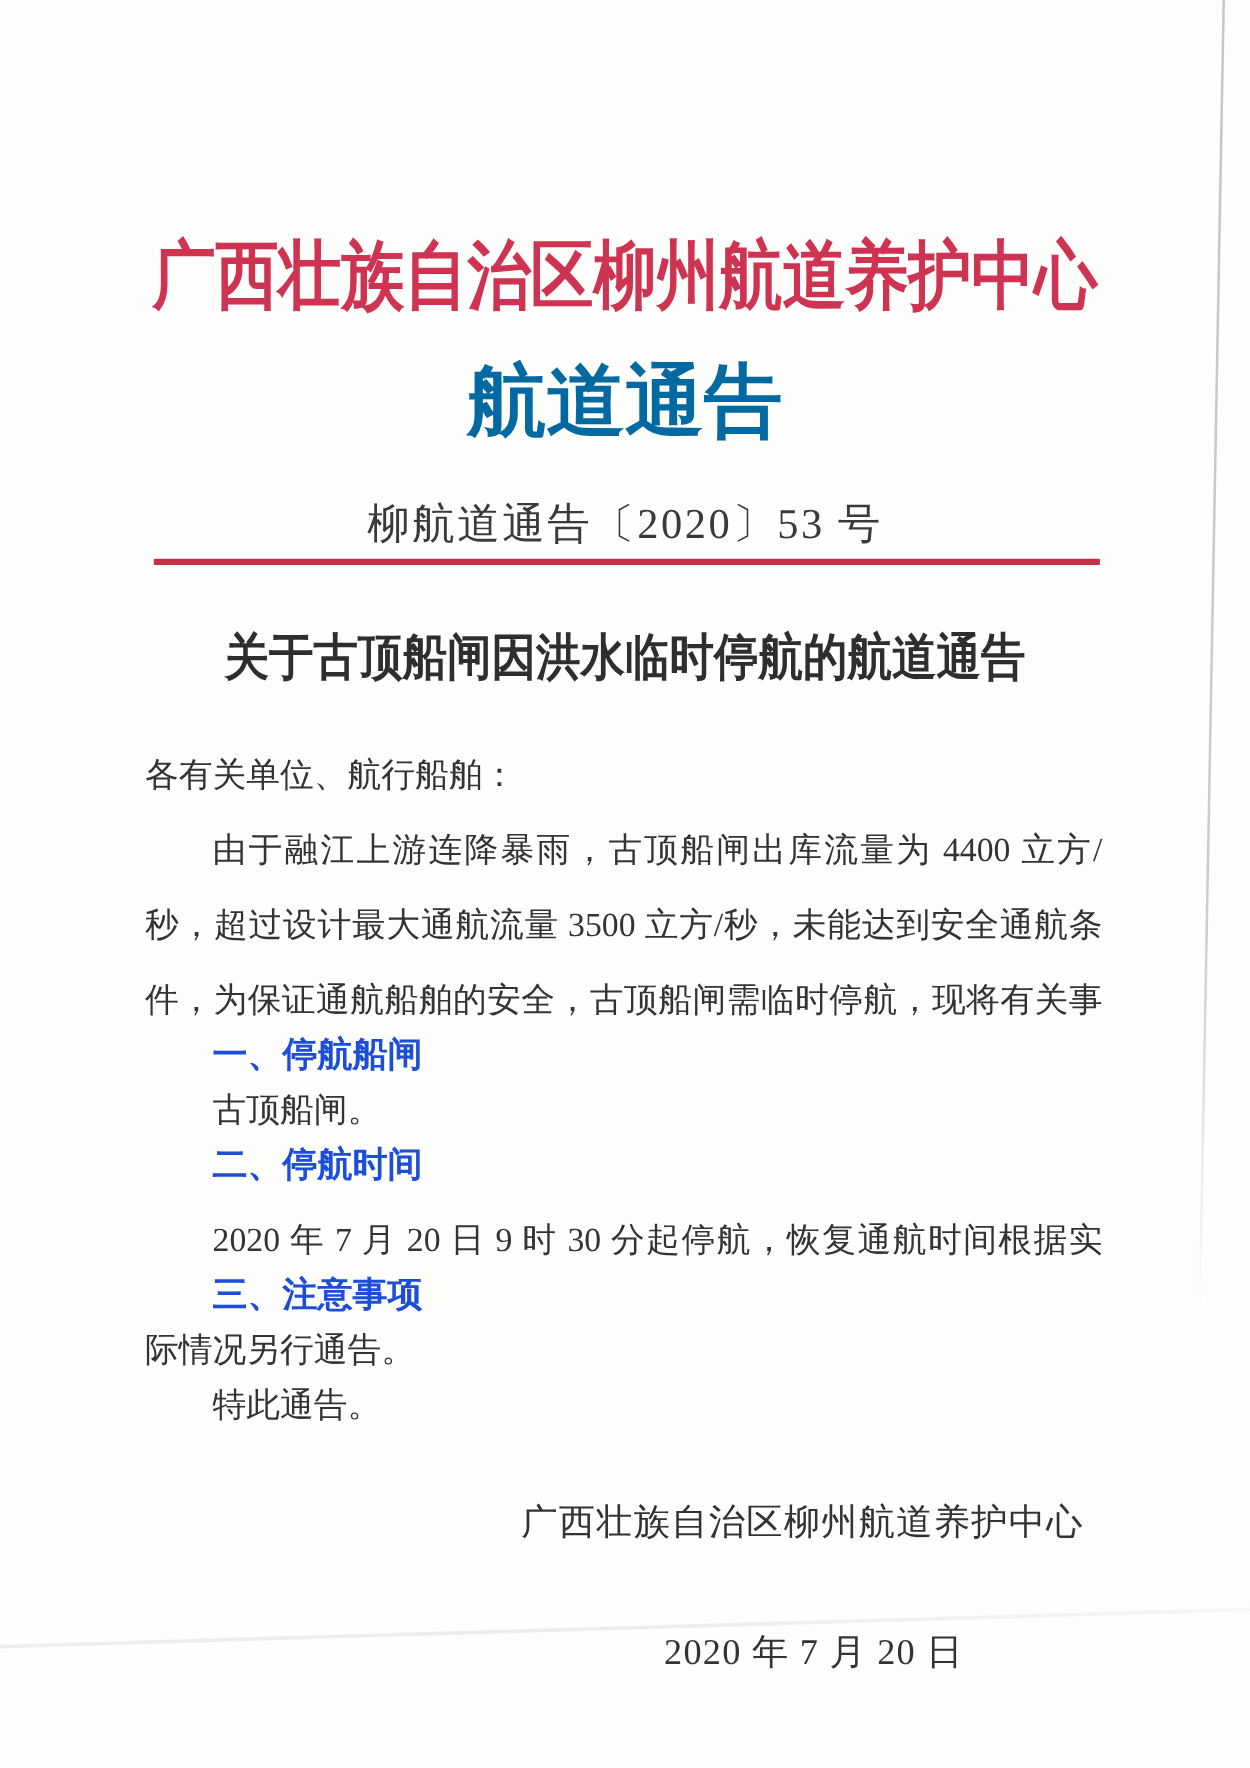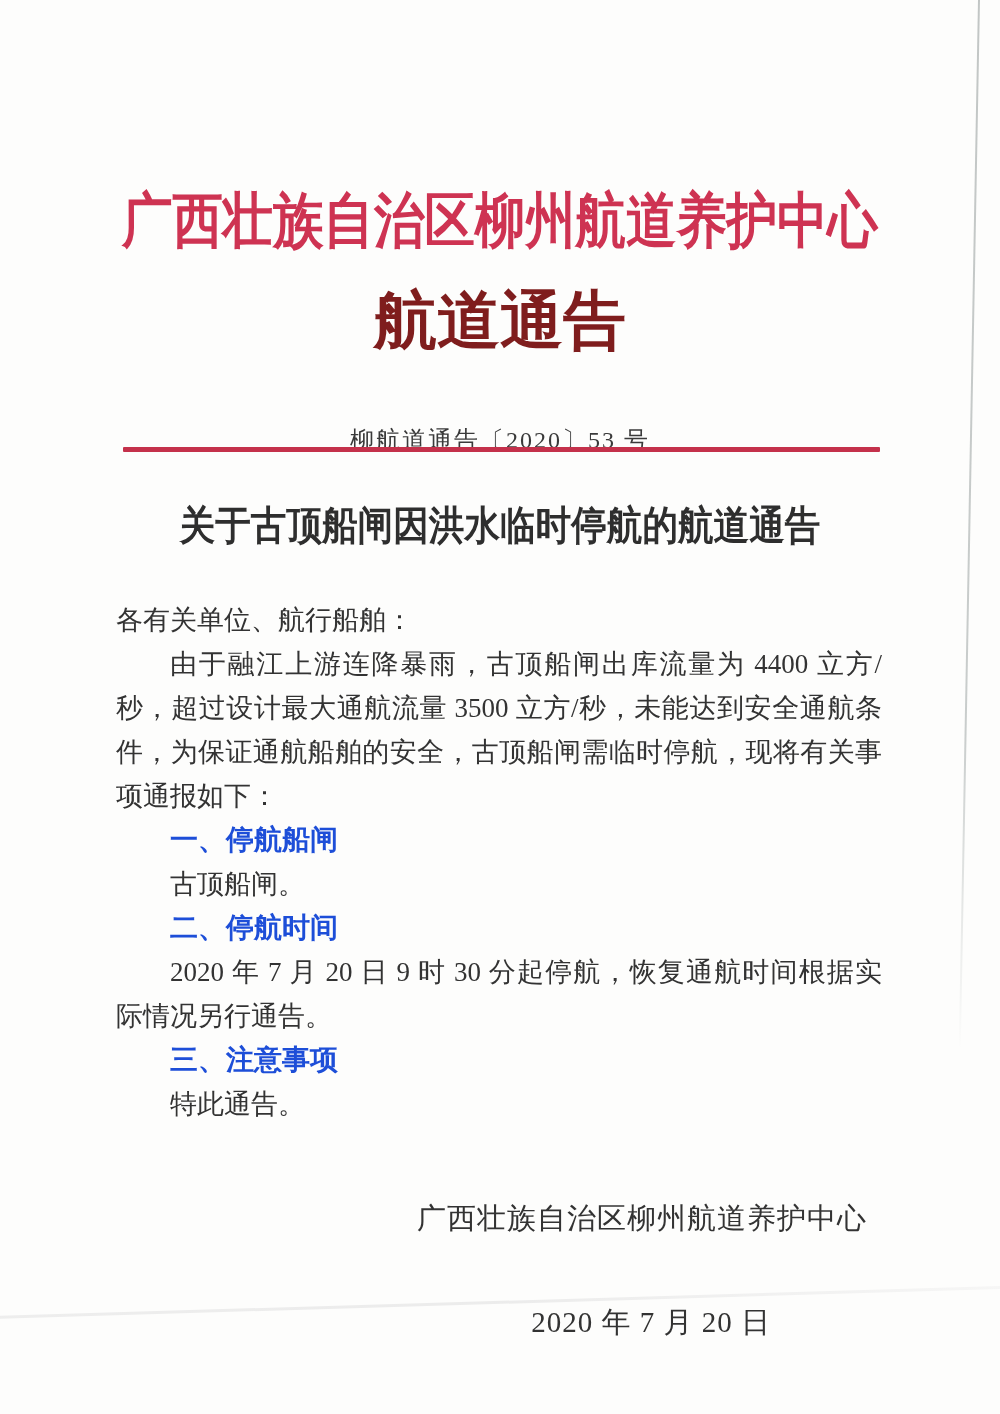--- a/index.html
+++ b/index.html
@@ -23,24 +23,24 @@
     white-space:nowrap;
   }
   .doc-type-line{
     position:absolute;top:278px;left:0;right:0;
     height:86px;line-height:86px;
     text-align:center;
     font-size:63px;font-weight:bold;
     white-space:nowrap;
   }
   .doc-number{
-    position:absolute;top:420px;left:0;right:0;
+    position:absolute;top:400px;left:0;right:0;
     height:40px;line-height:40px;
     text-align:center;
-    font-size:24px;color:#3a3a3a;
+    font-size:34px;color:#3a3a3a;
     letter-spacing:2px;
     white-space:nowrap;
   }
   .red-rule{
     position:absolute;top:447px;left:123px;
     width:757px;height:5px;
     border-radius:1px;
   }
   .notice-title{
     position:absolute;top:497px;left:0;right:0;
@@ -62,20 +62,21 @@
   .line{
     height:44px;line-height:44px;
     white-space:nowrap;
     overflow:visible;
   }
   .indent{padding-left:54px;}
   .justify{
     white-space:normal;
     text-align:justify;
     text-align-last:justify;
+    margin-top:16px;
   }
   .heading{
     font-family:"Liberation Sans","DejaVu Sans",sans-serif;
     font-weight:bold;
     font-size:28px;
     color:#1d4ed8;
   }
 
   
   .sig-org{
@@ -109,40 +110,39 @@
     transform-origin:left center;
   }
 </style>
 </head>
 <body>
 
 <div class="page">
 
   <div class="org-line" style="color: rgb(206, 51, 82);">广西壮族自治区柳州航道养护中心</div>
 
-  <div class="doc-type-line" style="color: #7f1d1d;">航道通告</div>
+  <div class="doc-type-line" style="color: #0369a1;">航道通告</div>
 
   <div class="doc-number">柳航道通告〔2020〕53 号</div>
 
   <div class="red-rule" style="background-color: rgb(196, 49, 75);"></div>
 
   <div class="notice-title">关于古顶船闸因洪水临时停航的航道通告</div>
 
   <div class="body-block">
     <div class="line">各有关单位、航行船舶：</div>
     <div class="line indent justify">由于融江上游连降暴雨，古顶船闸出库流量为 4400 立方/</div>
     <div class="line justify">秒，超过设计最大通航流量 3500 立方/秒，未能达到安全通航条</div>
     <div class="line justify">件，为保证通航船舶的安全，古顶船闸需临时停航，现将有关事</div>
-    <div class="line">项通报如下：</div>
     <div class="line indent heading">一、停航船闸</div>
     <div class="line indent">古顶船闸。</div>
     <div class="line indent heading">二、停航时间</div>
     <div class="line indent justify">2020 年 7 月 20 日 9 时 30 分起停航，恢复通航时间根据实</div>
+    <div class="line indent heading">三、注意事项</div>
     <div class="line">际情况另行通告。</div>
-    <div class="line indent heading">三、注意事项</div>
     <div class="line indent">特此通告。</div>
   </div>
 
   <div class="sig-org">广西壮族自治区柳州航道养护中心</div>
 
   <div class="sig-date">2020 年 7 月 20 日</div>
 
   <div class="artifact-right"></div>
   <div class="artifact-bottom"></div>
 

